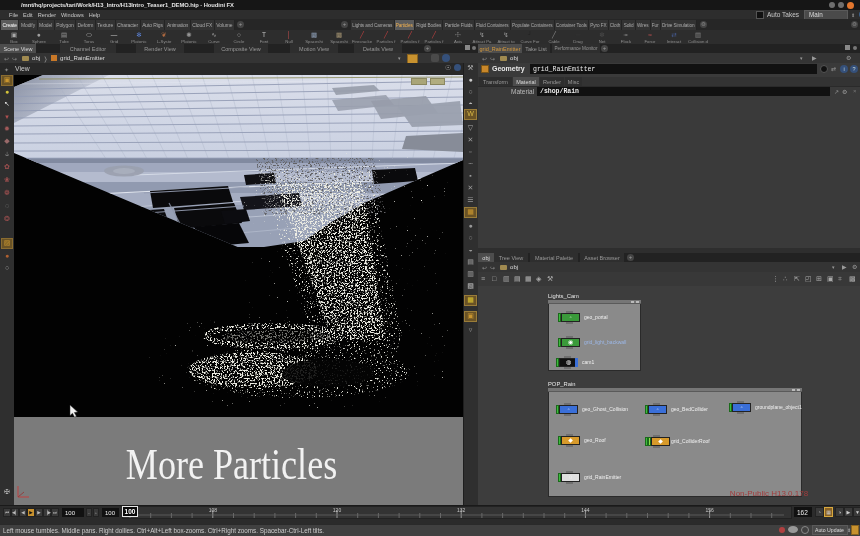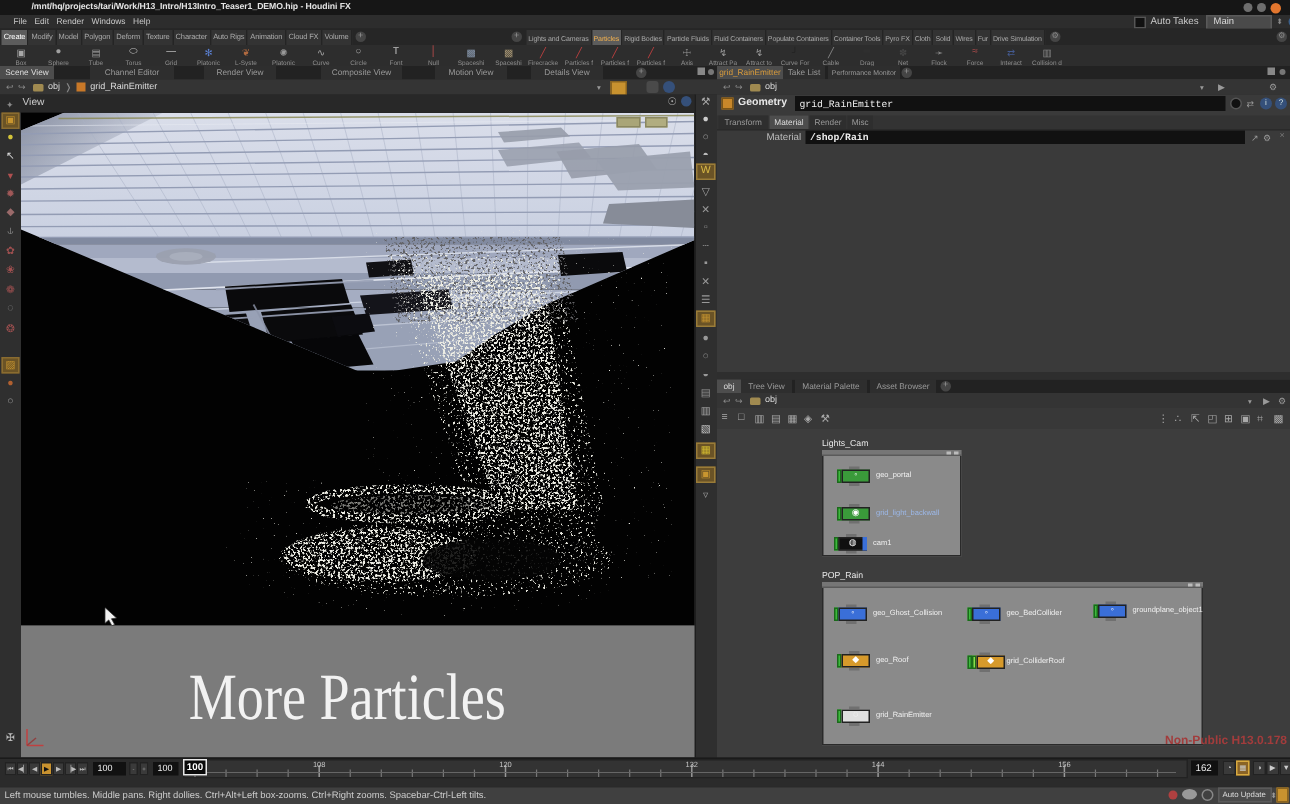--- a/index.html
+++ b/index.html
@@ -473,21 +473,21 @@
 <div class="abs" style="left:648px;top:437px;width:3px;height:9px;background:#8adf4a;border:1px solid #1a6a1a;box-sizing:border-box;"></div>
 <div class="abs" style="left:651px;top:437px;width:19px;height:9px;background:#d79a2b;border:1px solid #222;box-sizing:border-box;"></div>
 <div class="abs" style="left:657px;top:438px;width:7px;height:7px;font-size:6px;line-height:7px;text-align:center;color:#fff;">◆</div>
 <div class="abs" style="left:671px;top:438px;font-size:5px;color:#f0f0f0;white-space:nowrap;">grid_ColliderRoof</div>
 <div class="abs" style="left:566px;top:471px;width:7px;height:2px;background:#707070;"></div>
 <div class="abs" style="left:566px;top:482px;width:7px;height:2px;background:#707070;"></div>
 <div class="abs" style="left:558px;top:473px;width:3px;height:9px;background:#3dbb3d;border:1px solid #1a6a1a;box-sizing:border-box;"></div>
 <div class="abs" style="left:561px;top:473px;width:19px;height:9px;background:#e0e0e0;border:1px solid #222;box-sizing:border-box;"></div>
 <div class="abs" style="left:567px;top:474px;width:7px;height:7px;font-size:6px;line-height:7px;text-align:center;color:#fff;">◌</div>
 <div class="abs" style="left:584px;top:474px;font-size:5px;color:#f0f0f0;white-space:nowrap;">grid_RainEmitter</div>
-<div class="abs" style="left:680px;top:489px;width:178px;text-align:right;font-size:8px;font-weight:bold;color:#a23c3c;">Non-Public H13.0.178</div>
+<div class="abs" style="left:680px;top:489px;width:178px;text-align:center;font-size:8px;font-weight:normal;color:#a23c3c;">Non-Public H13.0.178</div>
 <div class="abs" style="left:0;top:505px;width:860px;height:19px;background:#2b2b2b;border-top:1px solid #1a1a1a;"></div>
 <div class="abs" style="left:3px;top:508px;width:8px;height:9px;background:#3a3a3a;border:1px solid #222;box-sizing:border-box;color:#bbb;font-size:4.5px;line-height:8px;text-align:center;">⏮</div>
 <div class="abs" style="left:11px;top:508px;width:8px;height:9px;background:#3a3a3a;border:1px solid #222;box-sizing:border-box;color:#bbb;font-size:4.5px;line-height:8px;text-align:center;">◀▏</div>
 <div class="abs" style="left:19px;top:508px;width:8px;height:9px;background:#3a3a3a;border:1px solid #222;box-sizing:border-box;color:#bbb;font-size:4.5px;line-height:8px;text-align:center;">◀</div>
 <div class="abs" style="left:27px;top:508px;width:8px;height:9px;background:#c8922f;border:1px solid #222;box-sizing:border-box;color:#111;font-size:4.5px;line-height:8px;text-align:center;">▶</div>
 <div class="abs" style="left:35px;top:508px;width:8px;height:9px;background:#3a3a3a;border:1px solid #222;box-sizing:border-box;color:#bbb;font-size:4.5px;line-height:8px;text-align:center;">▶</div>
 <div class="abs" style="left:43px;top:508px;width:8px;height:9px;background:#3a3a3a;border:1px solid #222;box-sizing:border-box;color:#bbb;font-size:4.5px;line-height:8px;text-align:center;">▕▶</div>
 <div class="abs" style="left:51px;top:508px;width:8px;height:9px;background:#3a3a3a;border:1px solid #222;box-sizing:border-box;color:#bbb;font-size:4.5px;line-height:8px;text-align:center;">⏭</div>
 <div class="fld" style="left:62px;top:508px;width:22px;height:9px;font-size:6px;">100</div>
 <div class="abs" style="left:86px;top:508px;width:6px;height:9px;background:#3a3a3a;border:1px solid #222;box-sizing:border-box;color:#999;font-size:4px;line-height:8px;text-align:center;">-</div>

